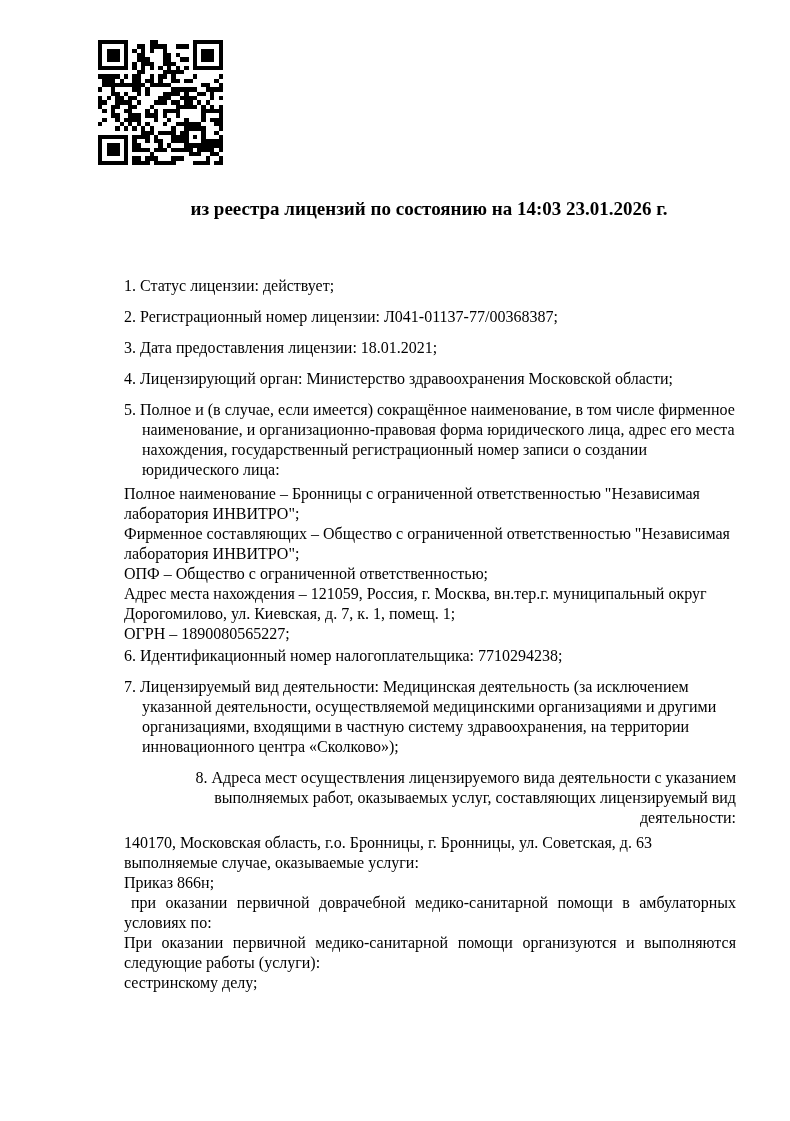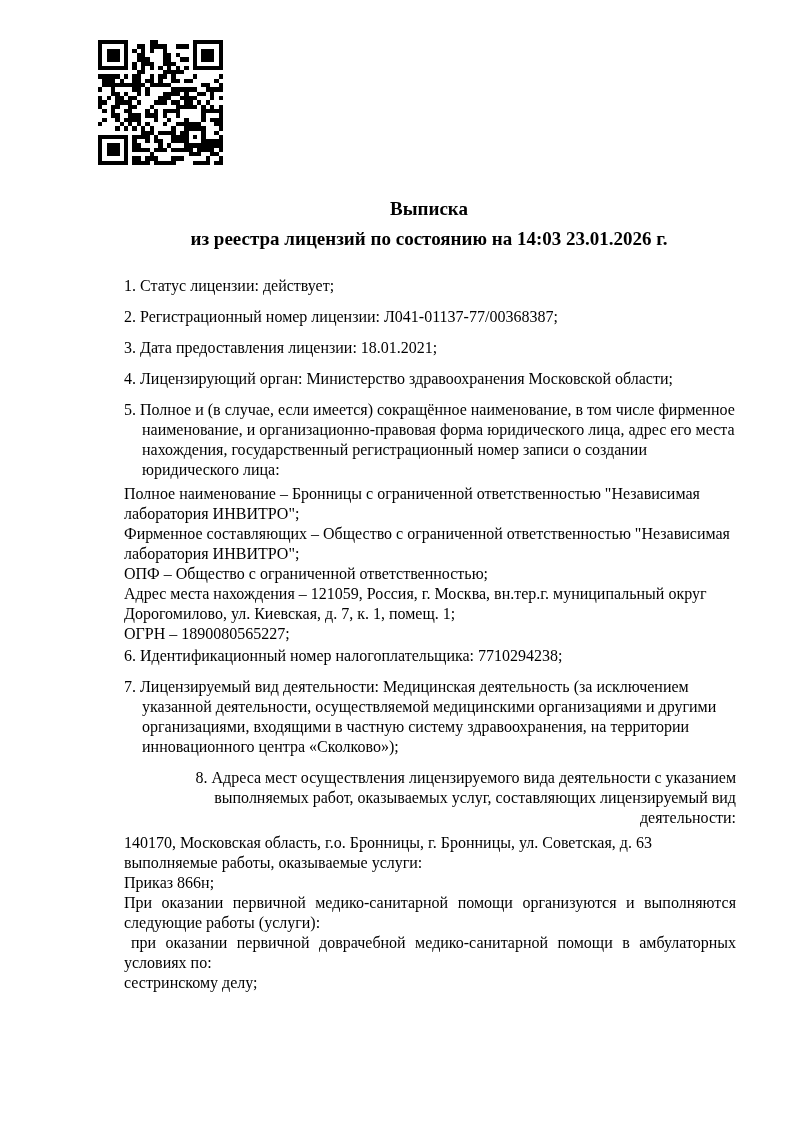--- a/index.html
+++ b/index.html
@@ -388,21 +388,20 @@
       <rect x="24" y="2" width="3" height="3" fill="#000"></rect>
       <rect x="0" y="22" width="7" height="7" fill="#000"></rect>
       <rect x="1" y="23" width="5" height="5" fill="#fff"></rect>
       <rect x="2" y="24" width="3" height="3" fill="#000"></rect>
       <rect x="20" y="20" width="5" height="5" fill="#000"></rect>
       <rect x="21" y="21" width="3" height="3" fill="#fff"></rect>
       <rect x="22" y="22" width="1" height="1" fill="#000"></rect>
     </svg>
 
   <div class="heading">
-    <div class="title">Выписка</div>
     <div class="subtitle">из реестра лицензий по состоянию на 14:03 23.01.2026 г.</div>
   </div>
 
   <div class="doc-body">
     <p class="hang">1. Статус лицензии: действует;</p>
     <p class="hang">2. Регистрационный номер лицензии: Л041-01137-77/00368387;</p>
     <p class="hang">3. Дата предоставления лицензии: 18.01.2021;</p>
     <p class="hang">4. Лицензирующий орган: Министерство здравоохранения Московской области;</p>
     <p class="hang mb4">5. Полное и (в случае, если имеется) сокращённое наименование, в том числе фирменное наименование, и организационно-правовая форма юридического лица, адрес его места нахождения, государственный регистрационный номер записи о создании юридического лица:</p>
 
@@ -410,20 +409,20 @@
     <p class="mb0">Фирменное составляющих – Общество с ограниченной ответственностью "Независимая лаборатория ИНВИТРО";</p>
     <p class="mb0">ОПФ – Общество с ограниченной ответственностью;</p>
     <p class="mb0">Адрес места нахождения – 121059, Россия, г. Москва, вн.тер.г. муниципальный округ Дорогомилово, ул. Киевская, д. 7, к. 1, помещ. 1;</p>
     <p class="mb2">ОГРН – 1890080565227;</p>
 
     <p class="hang">6. Идентификационный номер налогоплательщика: 7710294238;</p>
     <p class="hang">7. Лицензируемый вид деятельности: Медицинская деятельность (за исключением указанной деятельности, осуществляемой медицинскими организациями и другими организациями, входящими в частную систему здравоохранения, на территории инновационного центра «Сколково»);</p>
     <p class="hang mb5">8. Адреса мест осуществления лицензируемого вида деятельности с указанием выполняемых работ, оказываемых услуг, составляющих лицензируемый вид деятельности:</p>
 
     <p class="mb0">140170, Московская область, г.о. Бронницы, г. Бронницы, ул. Советская, д. 63</p>
-    <p class="mb0">выполняемые работы, оказываемые услуги:</p>
+    <p class="mb0">выполняемые случае, оказываемые услуги:</p>
     <p class="mb0 ind1">Приказ 866н;</p>
+    <p class="mb0 ind1a just">при оказании первичной доврачебной медико-санитарной помощи в амбулаторных условиях по:</p>
     <p class="mb0 ind1 just">При оказании первичной медико-санитарной помощи организуются и выполняются следующие работы (услуги):</p>
-    <p class="mb0 ind1a just">при оказании первичной доврачебной медико-санитарной помощи в амбулаторных условиях по:</p>
     <p class="mb0 ind3">сестринскому делу;</p>
   </div>
 
 </div>
 
 </body></html>

